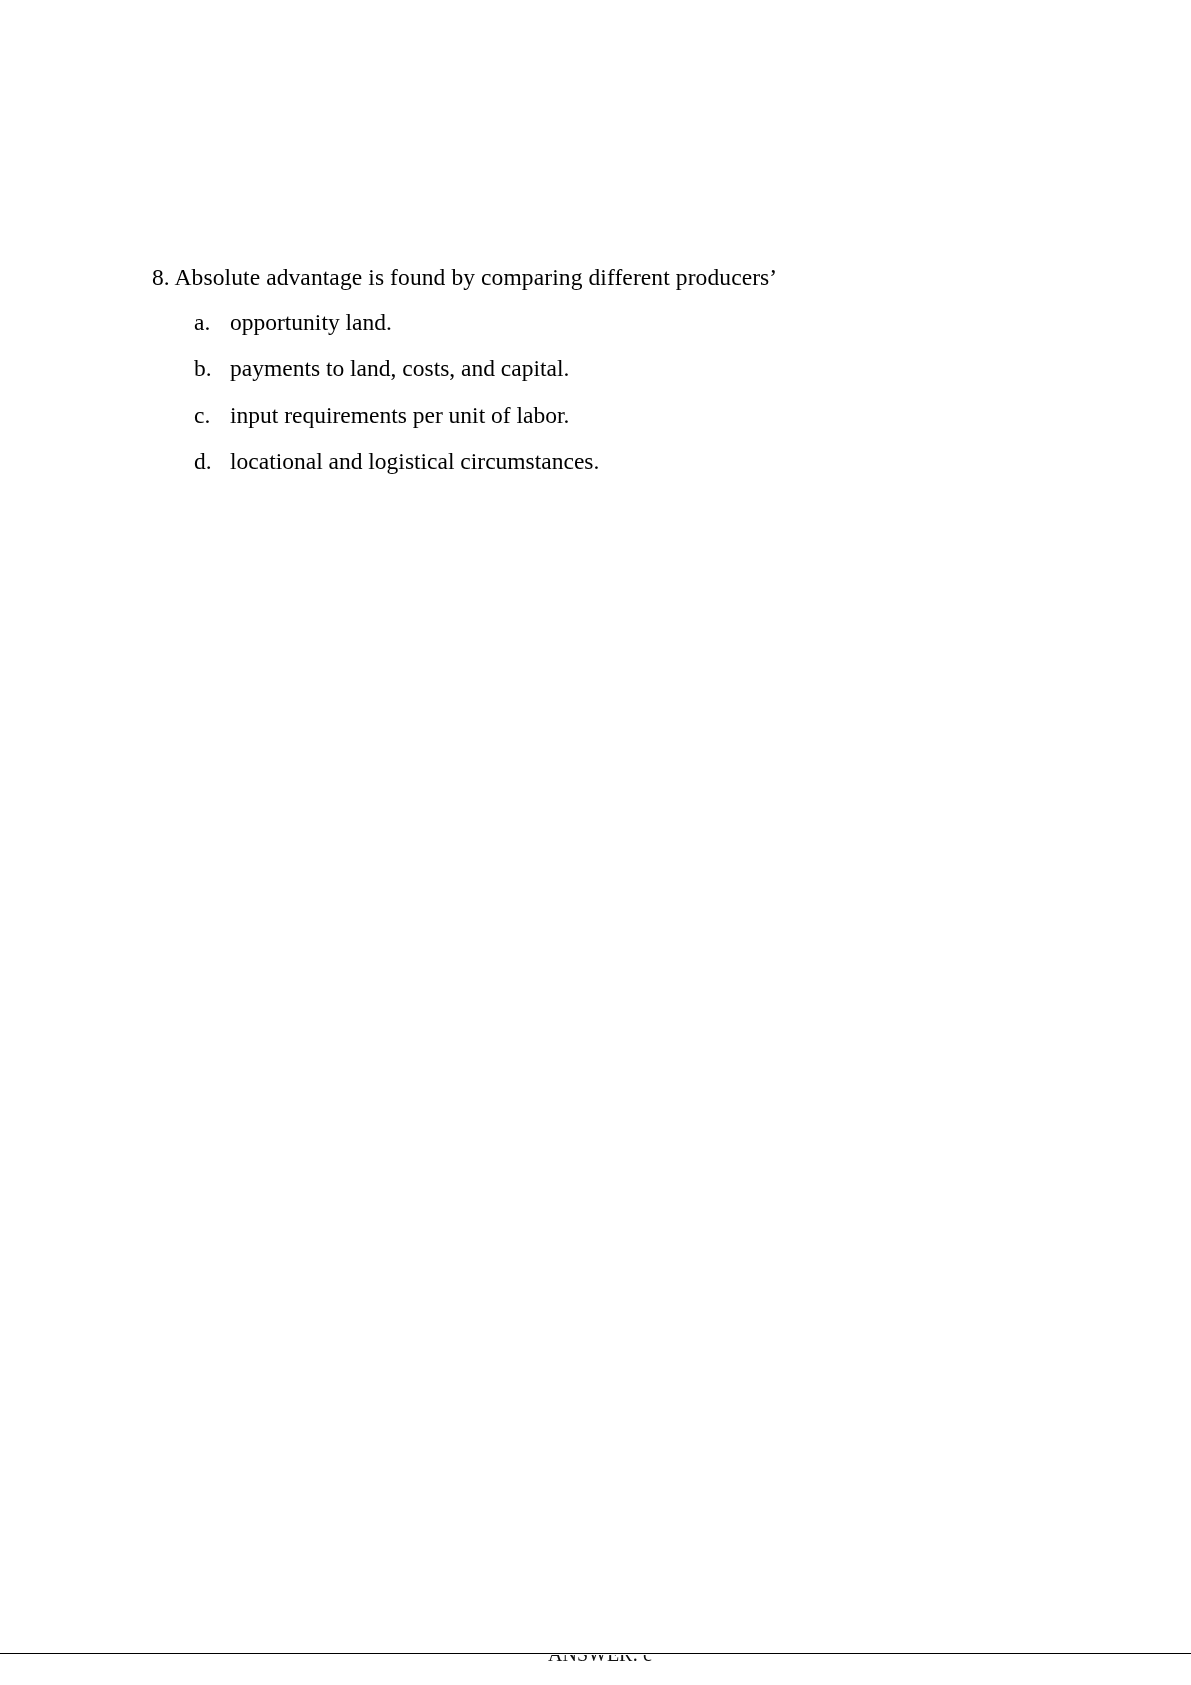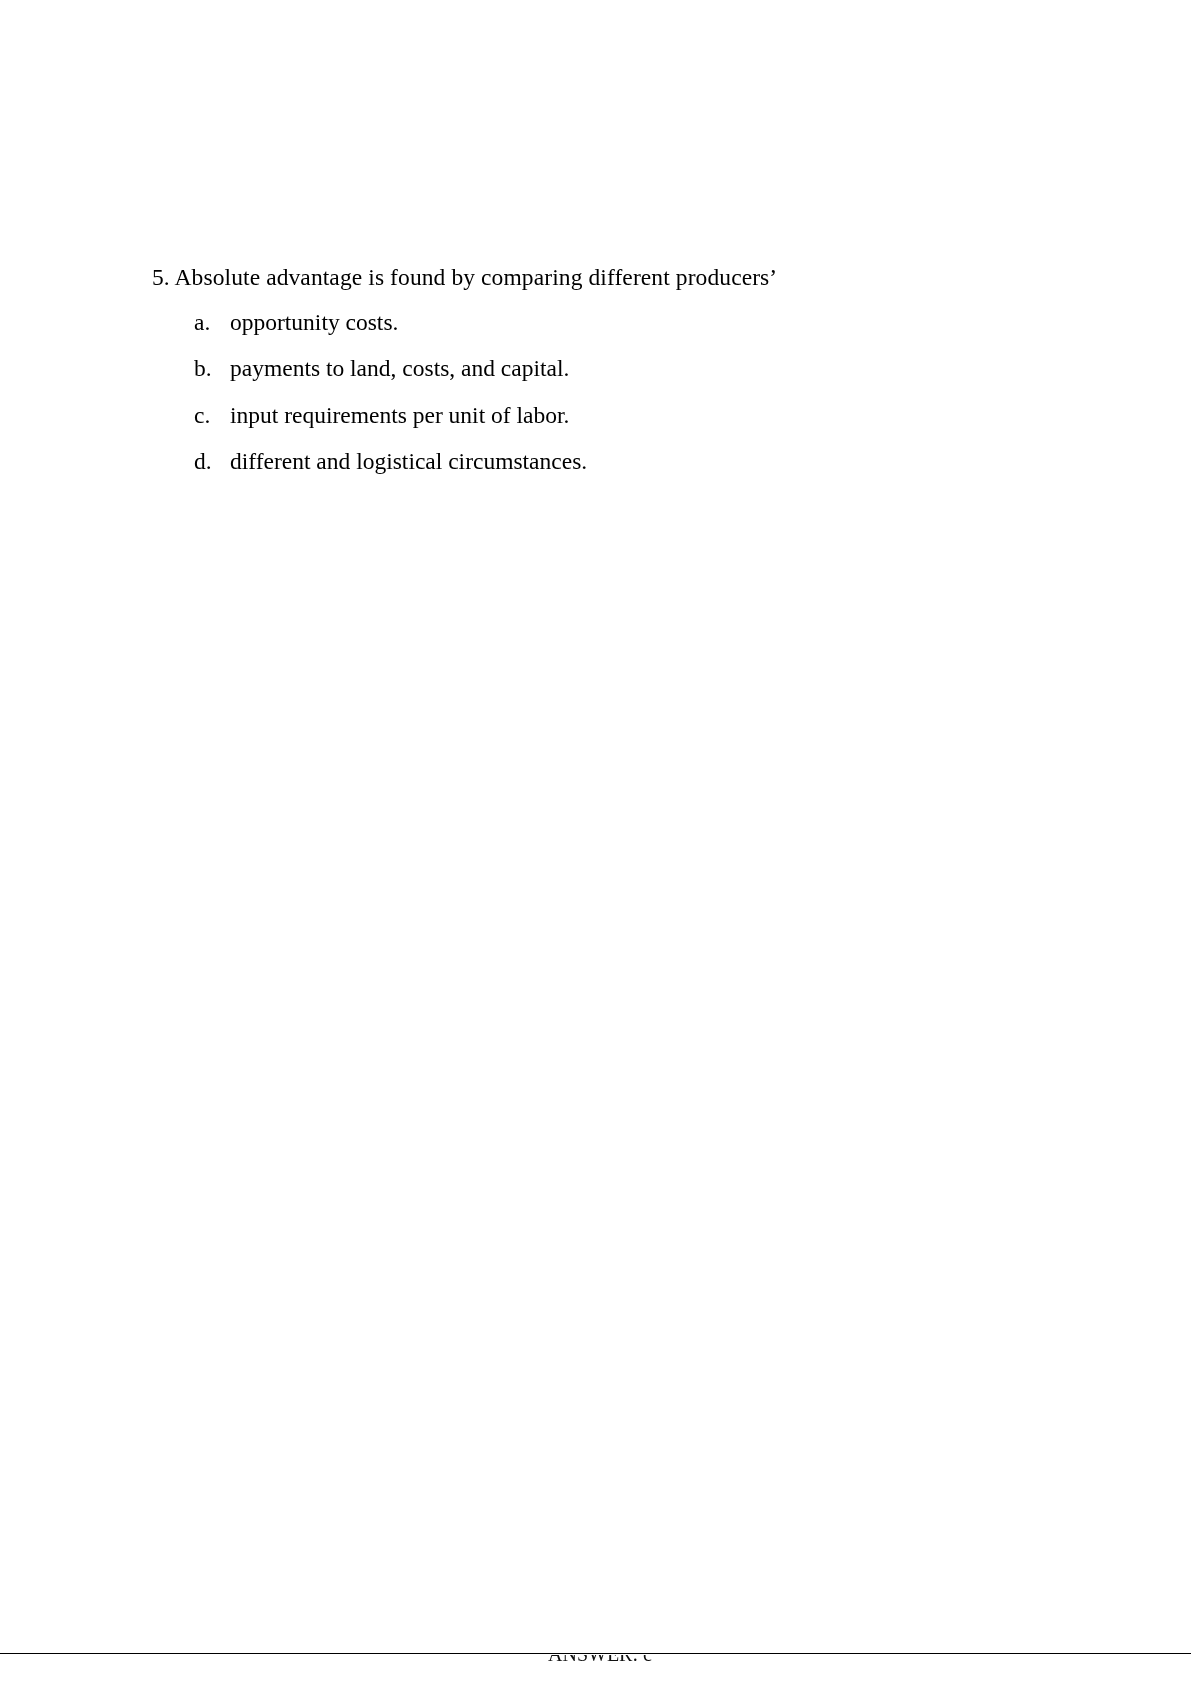--- a/index.html
+++ b/index.html
@@ -75,42 +75,42 @@
     margin-top: -12px;
   }
 </style>
 </head>
 <body>
 
 <div class="page">
 
   <div class="question-block">
 
-    <div class="question-stem">5. Absolute advantage is found by comparing different producers’</div>
+    <div class="question-stem">8. Absolute advantage is found by comparing different producers’</div>
 
     <div class="choices">
 
       <div class="choice">
         <span class="choice-marker">a.</span>
-        <span class="choice-text">opportunity costs.</span>
+        <span class="choice-text">opportunity land.</span>
       </div>
 
       <div class="choice">
         <span class="choice-marker">b.</span>
         <span class="choice-text">payments to land, costs, and capital.</span>
       </div>
 
       <div class="choice">
         <span class="choice-marker">c.</span>
         <span class="choice-text">input requirements per unit of labor.</span>
       </div>
 
       <div class="choice">
         <span class="choice-marker">d.</span>
-        <span class="choice-text">different and logistical circumstances.</span>
+        <span class="choice-text">locational and logistical circumstances.</span>
       </div>
 
     </div>
   </div>
 
   <div class="footer-rule"></div>
 
   <div class="footer-fragment">
     <span class="clip">ANSWER: c</span>
   </div>

